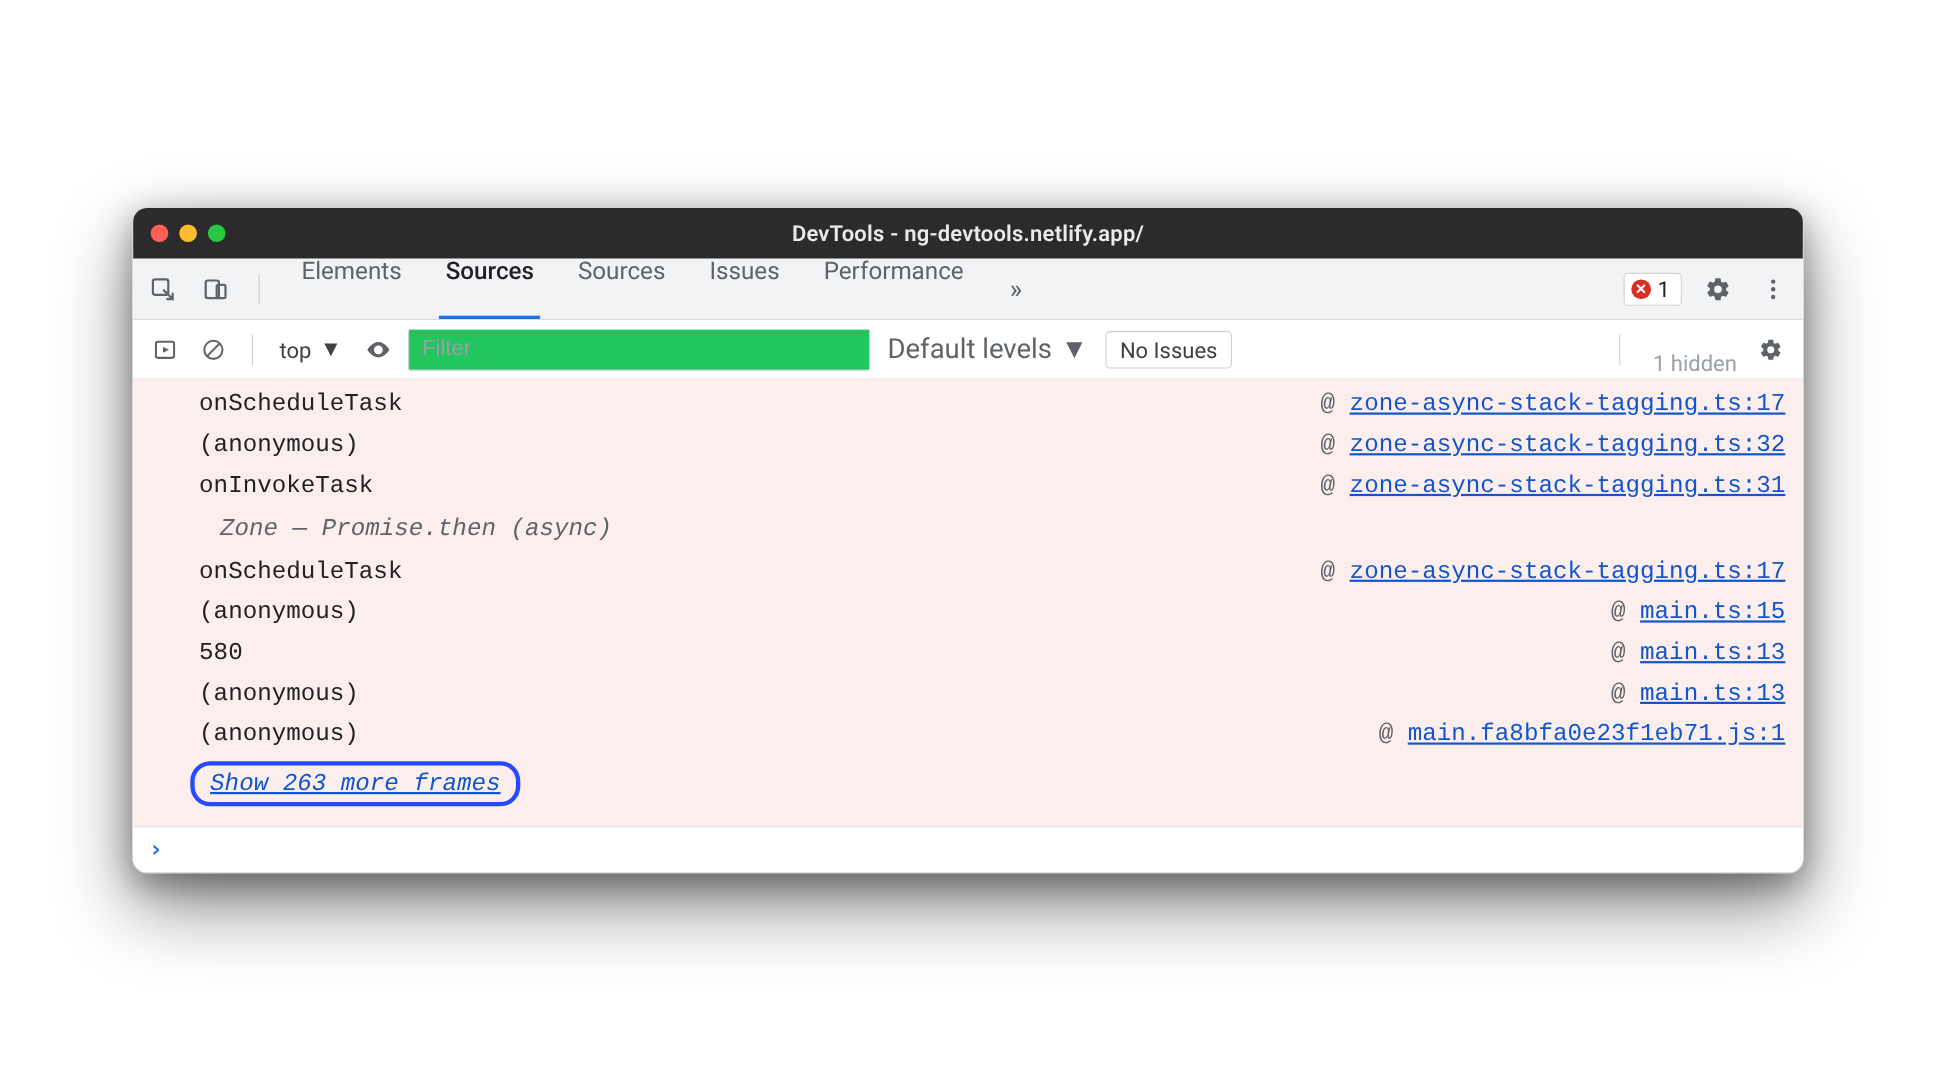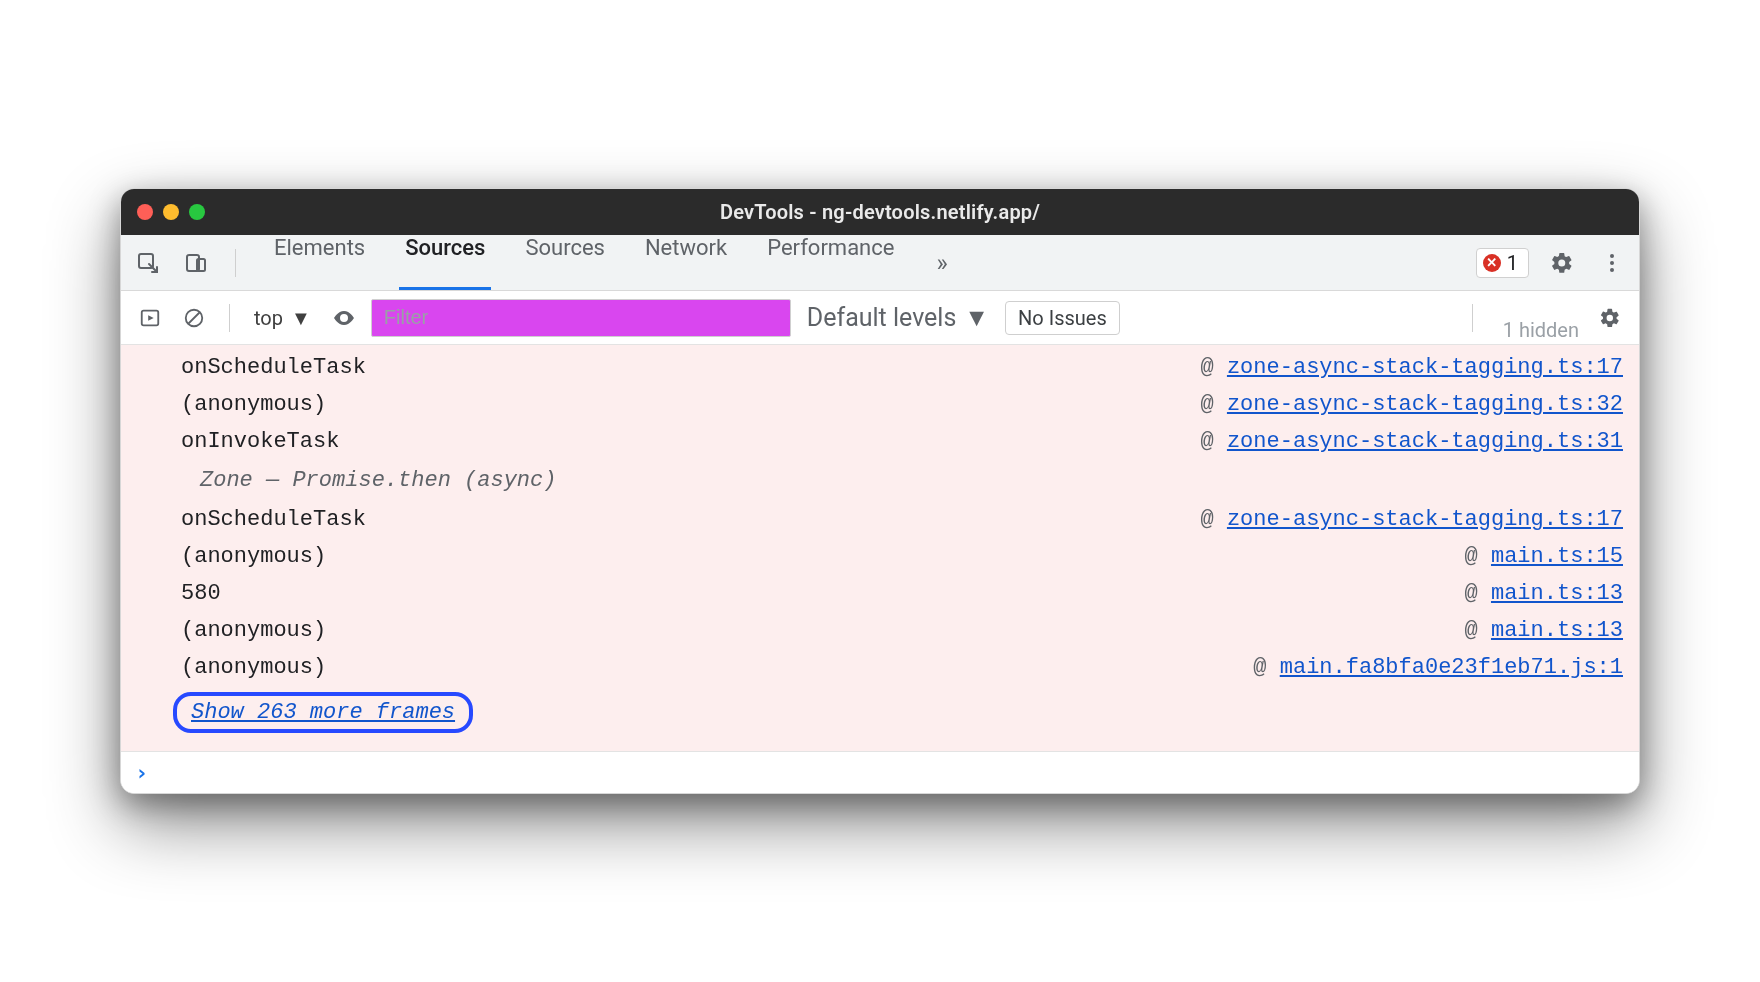--- a/index.html
+++ b/index.html
@@ -149,21 +149,21 @@
   }
   .eye-icon { color: #5f6368; }
   .filter-input {
     height: 38px;
     width: 420px;
     border: 1px solid #cfcfcf;
     border-radius: 2px;
     padding: 0 12px;
     font-size: 20px;
     color: #3c4043;
-    background: #d946ef;
+    background: #22c55e;
   }
   .filter-input::placeholder { color: #9aa0a6; }
   .levels {
     display: inline-flex; align-items: center; gap: 8px;
     color: #5f6368; font-size: 25px;
     padding: 0 6px;
     cursor: pointer;
   }
   .noissues {
     border: 1px solid #cfcfcf;
@@ -269,21 +269,21 @@
         <div class="tab">
             <span>Elements</span>
           </div>
         <div class="tab active">
             <span>Sources</span>
           </div>
         <div class="tab">
             <span>Sources</span>
           </div>
         <div class="tab">
-            <span>Network</span>
+            <span>Issues</span>
           </div>
         <div class="tab">
             <span>Performance</span>
           </div>
         <div class="tabs-more">
             <span>»</span>
           </div>
       </div>
 
       <div class="tabs-right">

